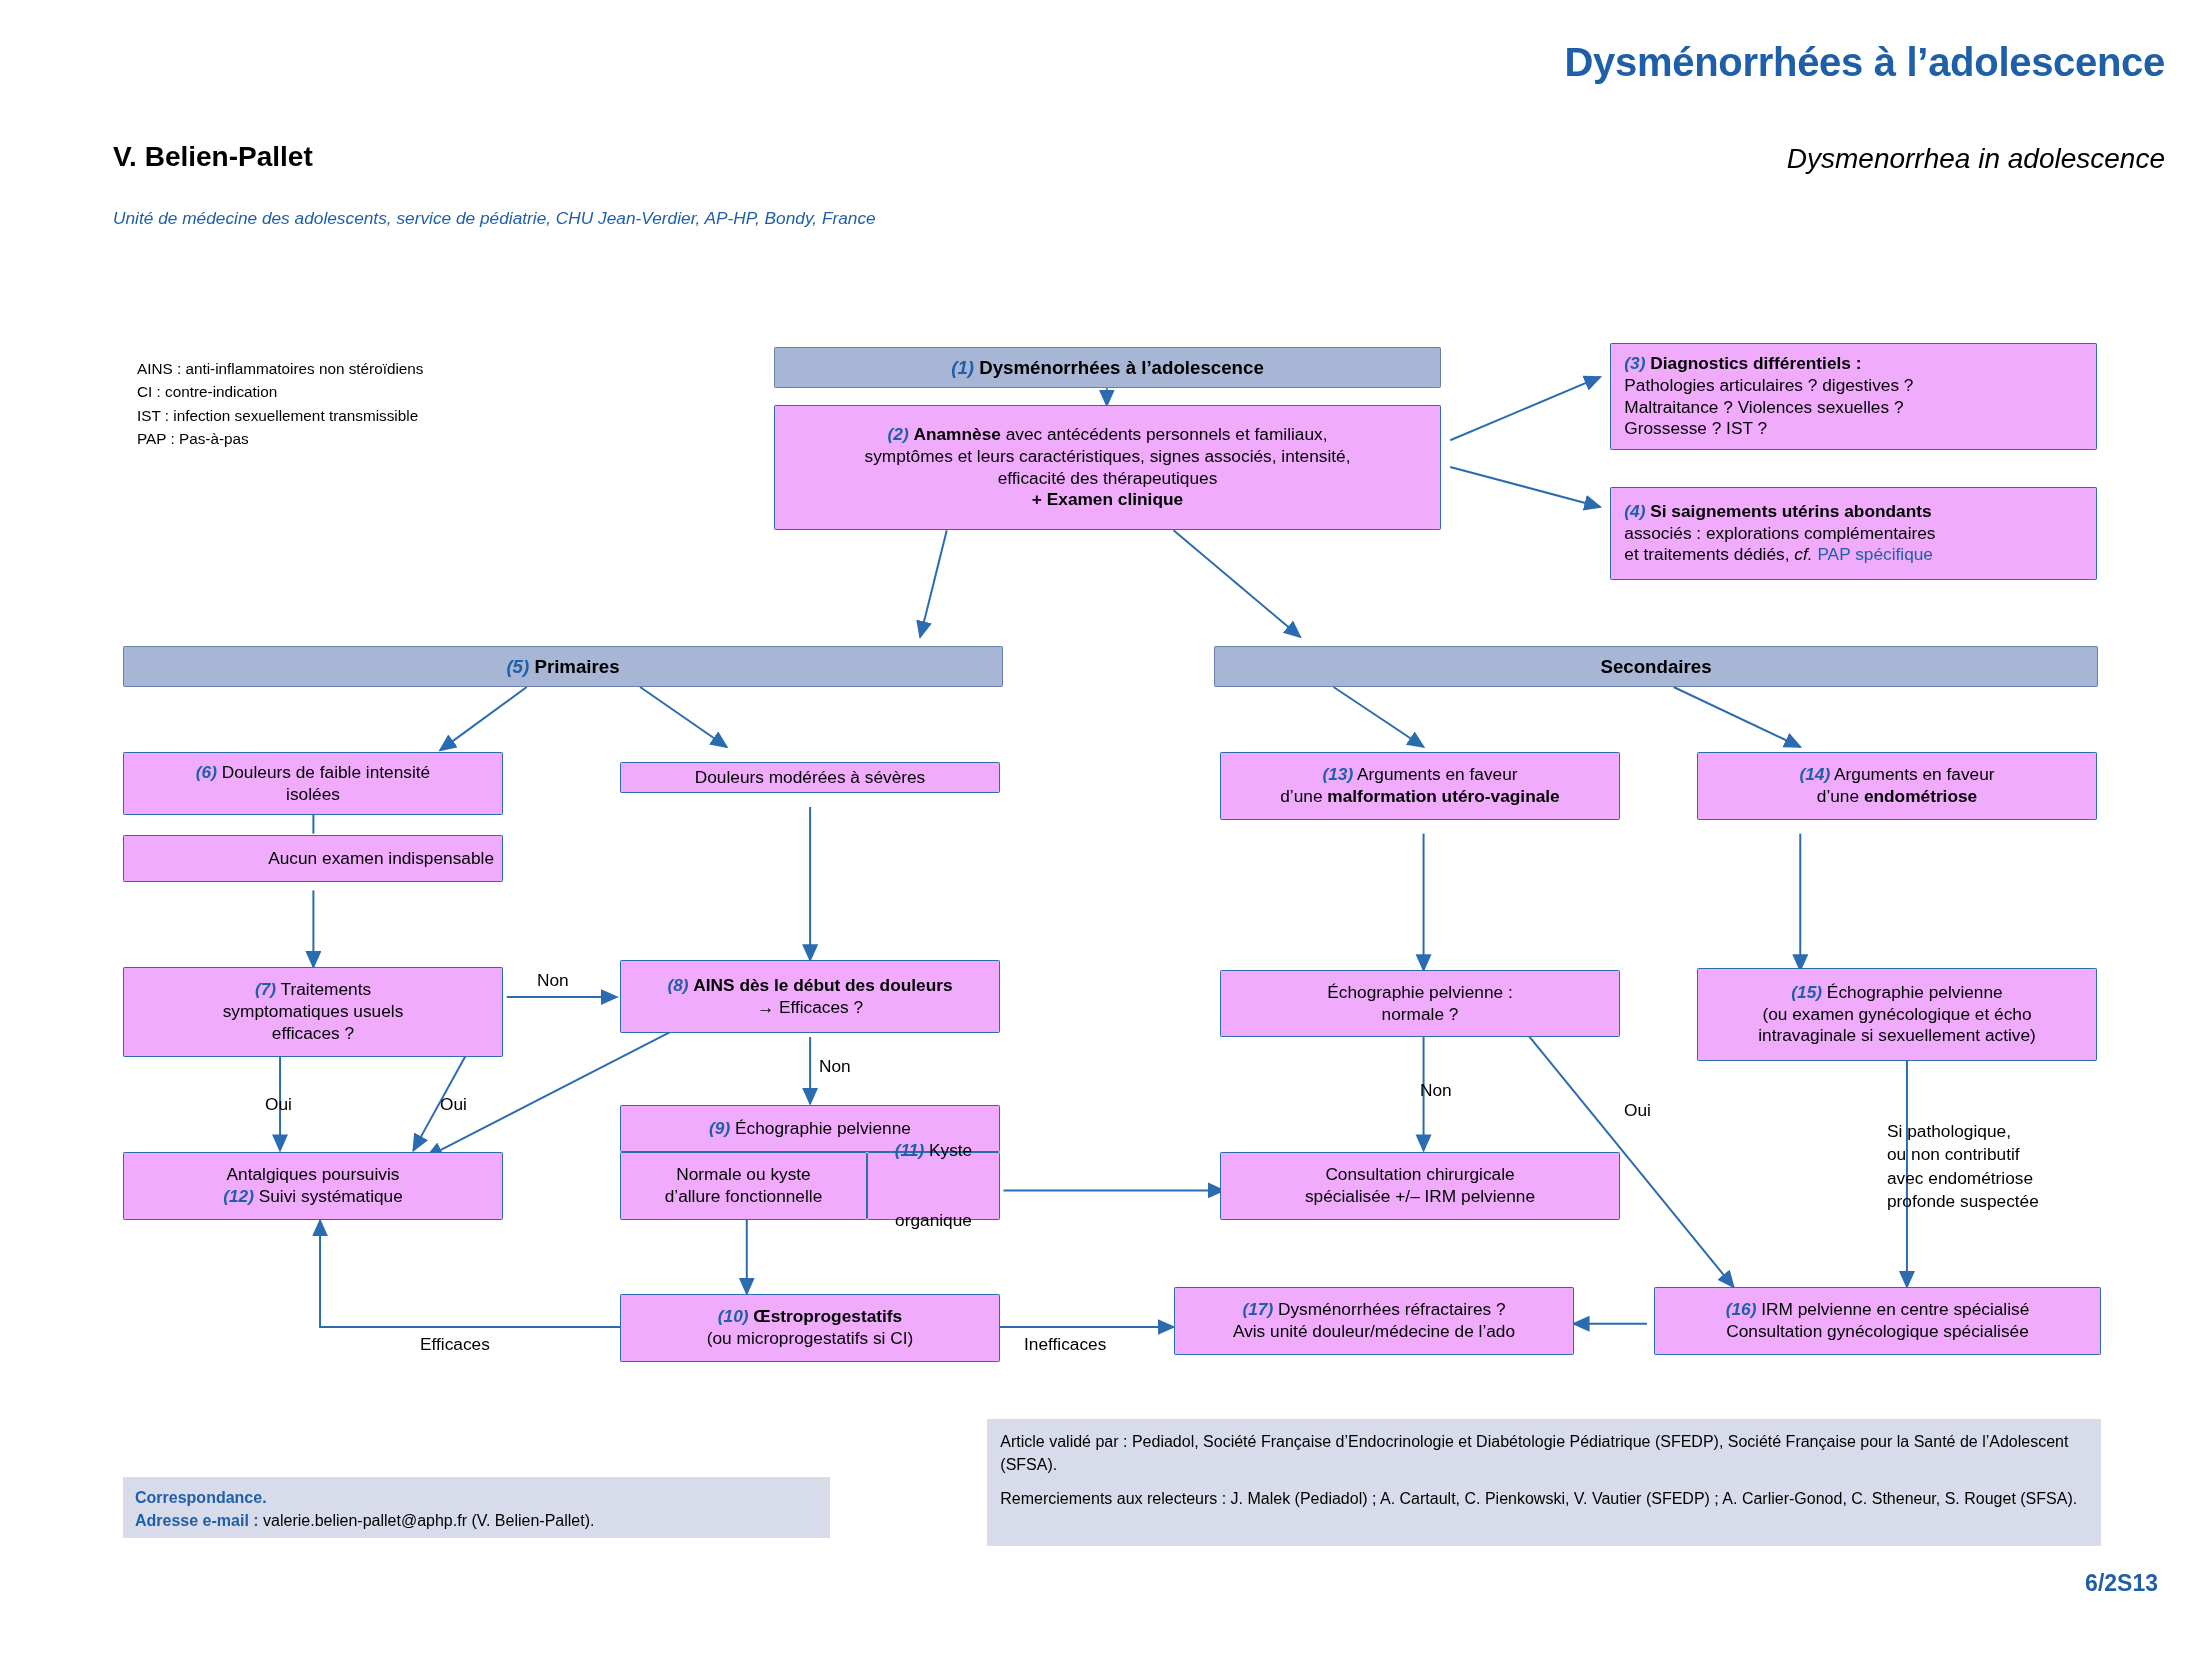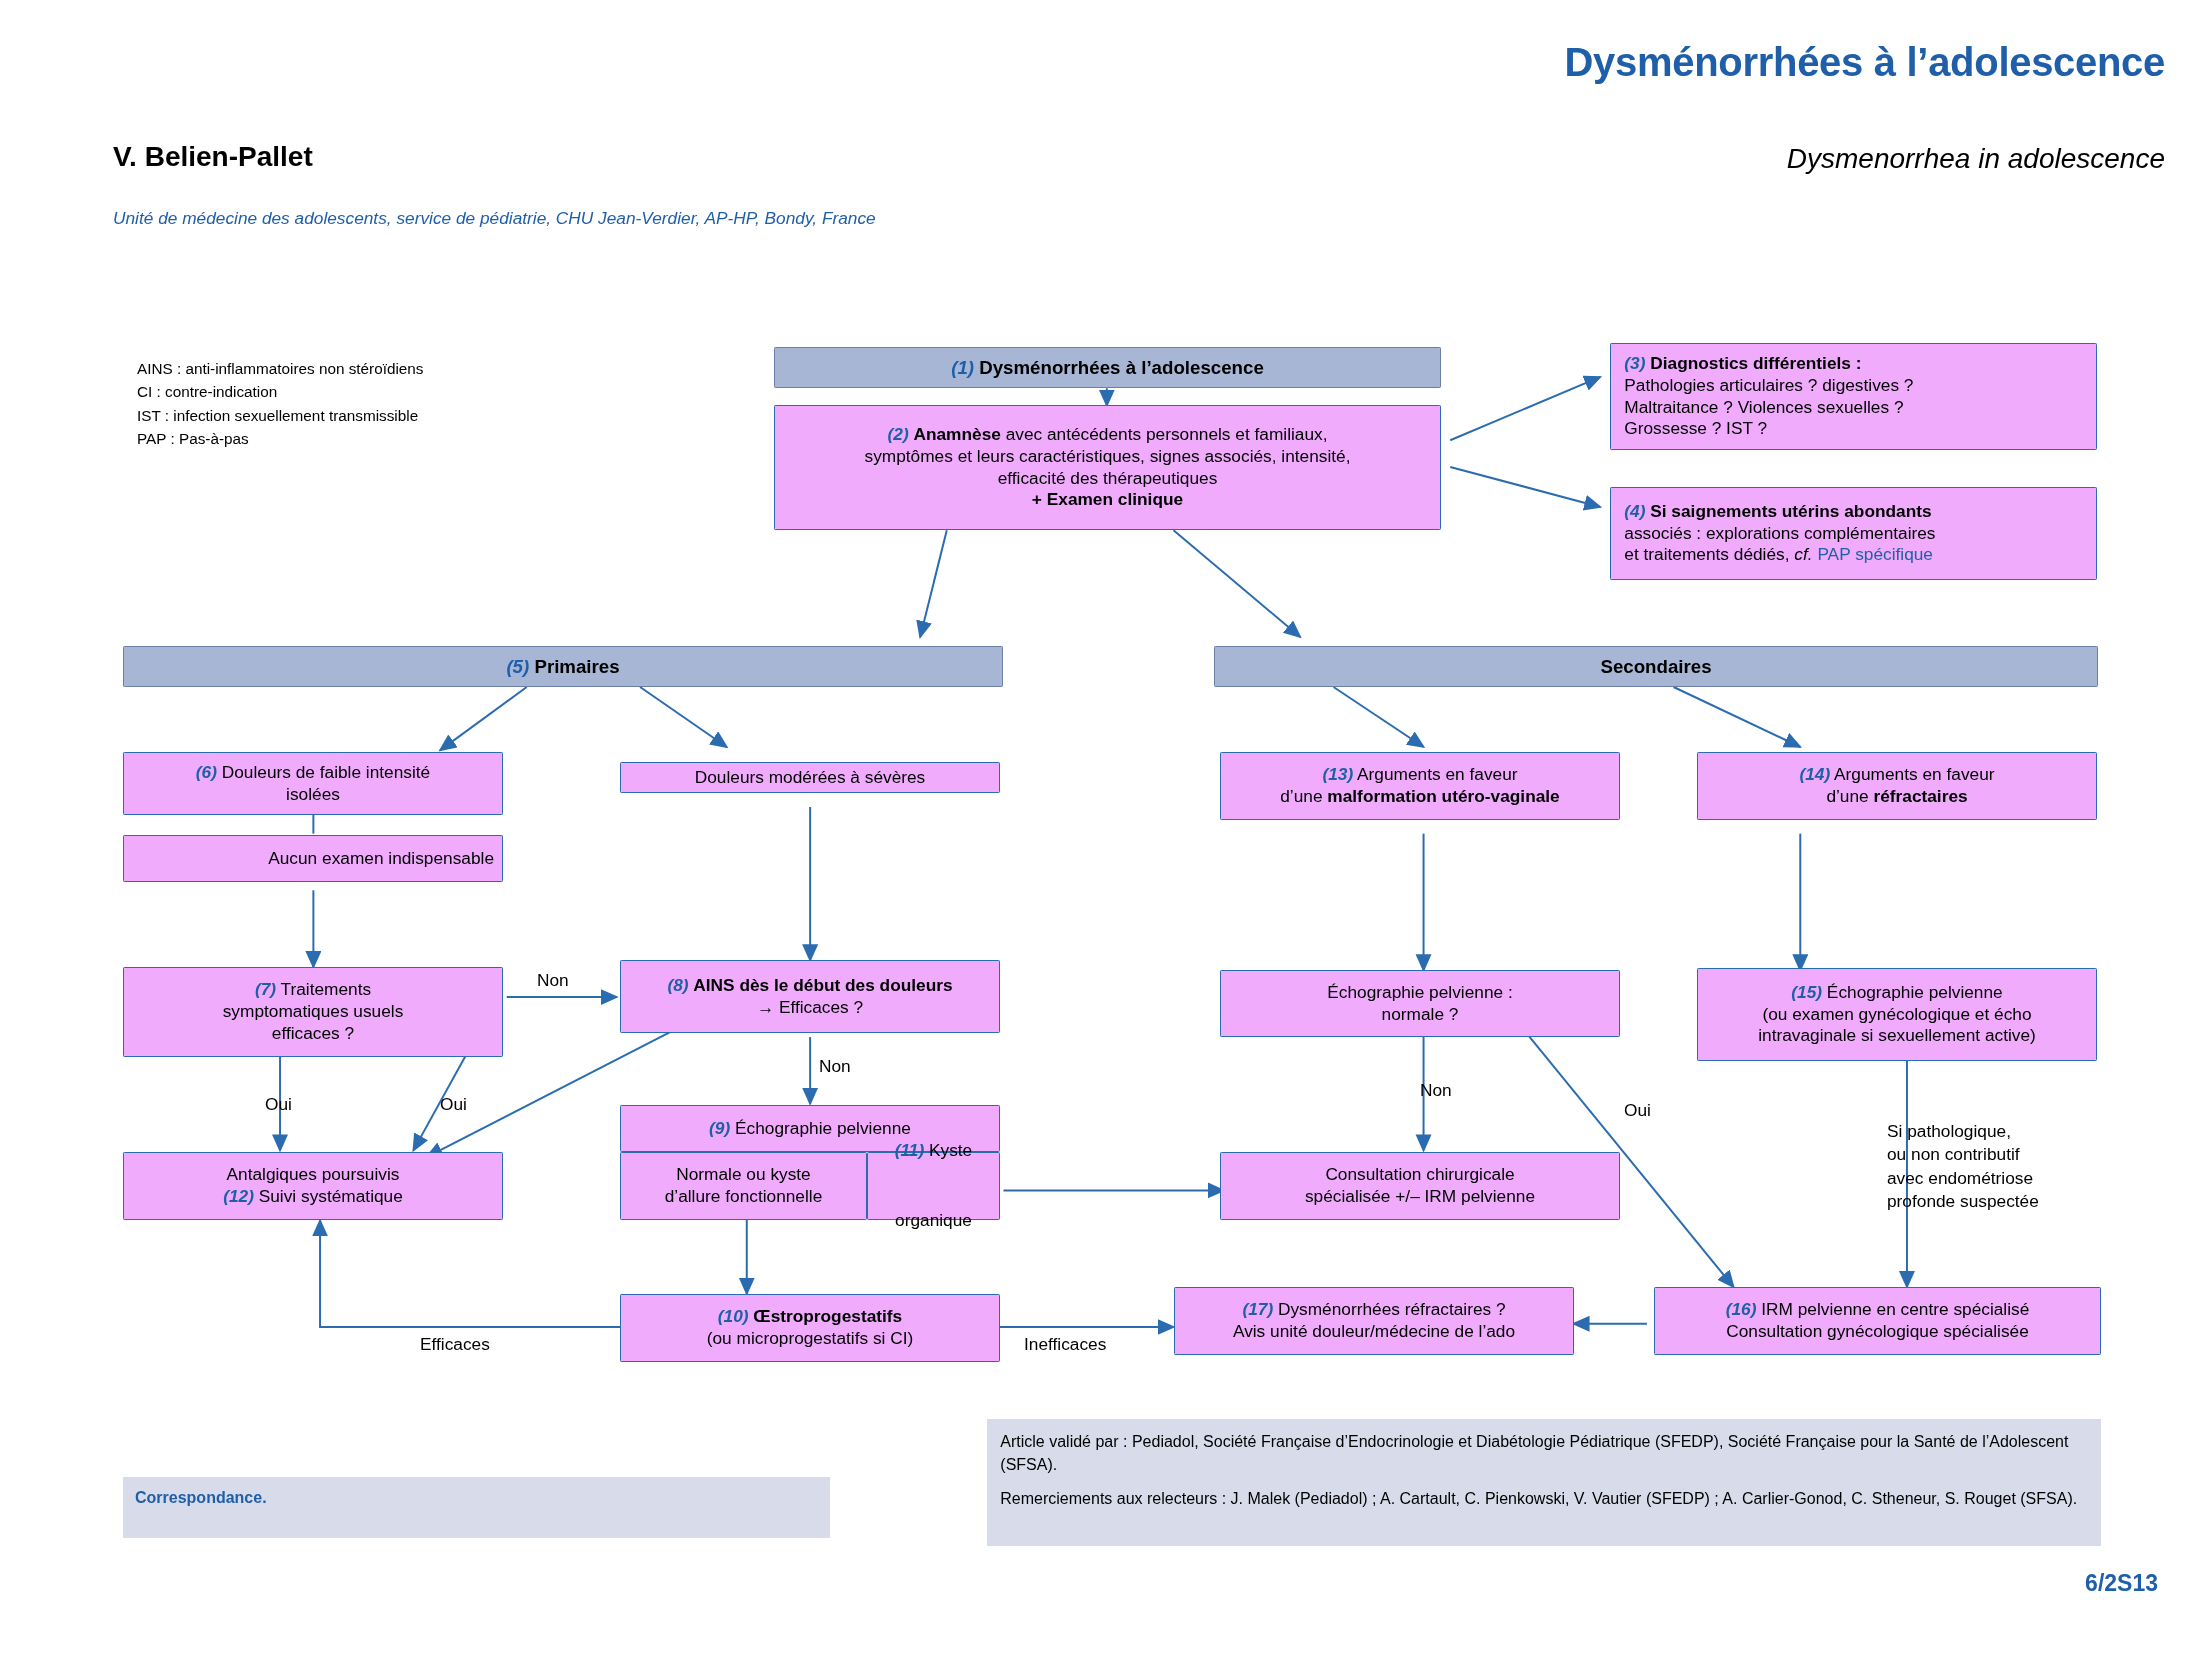--- a/index.html
+++ b/index.html
@@ -255,21 +255,21 @@
   <div>(ou microprogestatifs si CI)</div>
 </div>
 
 <div class="abs box" style="left:1220px;top:752px;width:400px;height:68px;flex-direction:column;">
   <div><span class="num">(13)</span> <span>Arguments en faveur</span></div>
   <div><span>d’une </span><span class="b">malformation utéro-vaginale</span></div>
 </div>
 
 <div class="abs box" style="left:1697px;top:752px;width:400px;height:68px;flex-direction:column;">
   <div><span class="num">(14)</span> <span>Arguments en faveur</span></div>
-  <div><span>d’une </span><span class="b">réfractaires</span></div>
+  <div><span>d’une </span><span class="b">endométriose</span></div>
 </div>
 
 <div class="abs box" style="left:1220px;top:970px;width:400px;height:67px;flex-direction:column;">
   <div>Échographie pelvienne :</div>
   <div>normale ?</div>
 </div>
 
 <div class="abs box" style="left:1697px;top:968px;width:400px;height:93px;flex-direction:column;">
   <div><span class="num">(15)</span> <span>Échographie pelvienne</span></div>
   <div>(ou examen gynécologique et écho</div>
@@ -302,20 +302,23 @@
 
 <div class="lbl" style="left:1887px;top:1120px;line-height:1.35;">
   <div>Si pathologique,</div>
   <div>ou non contributif</div>
   <div>avec endométriose</div>
   <div>profonde suspectée</div>
 </div>
 
 <div class="abs" id="corr">
   <div class="b">Correspondance.</div>
+  <div>
+    <span class="b">Adresse e-mail :</span><span class="dark"> valerie.belien-pallet@aphp.fr (V. Belien-Pallet).</span>
+  </div>
 </div>
 
 <div class="abs" id="valid">
   <p>Article validé par : Pediadol, Société Française d’Endocrinologie et Diabétologie Pédiatrique (SFEDP), Société Française pour la Santé de l’Adolescent (SFSA).</p>
   <p>Remerciements aux relecteurs : J. Malek (Pediadol) ; A. Cartault, C. Pienkowski, V. Vautier (SFEDP) ; A. Carlier-Gonod, C. Stheneur, S. Rouget (SFSA).</p>
 </div>
 
 <div class="abs" id="pagenum">6/2S13</div>
 
 

